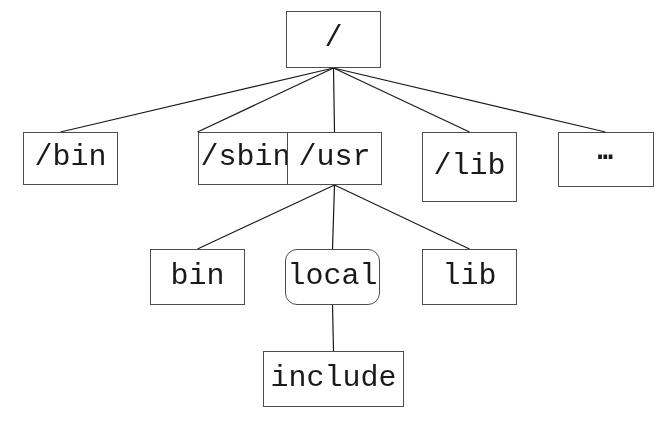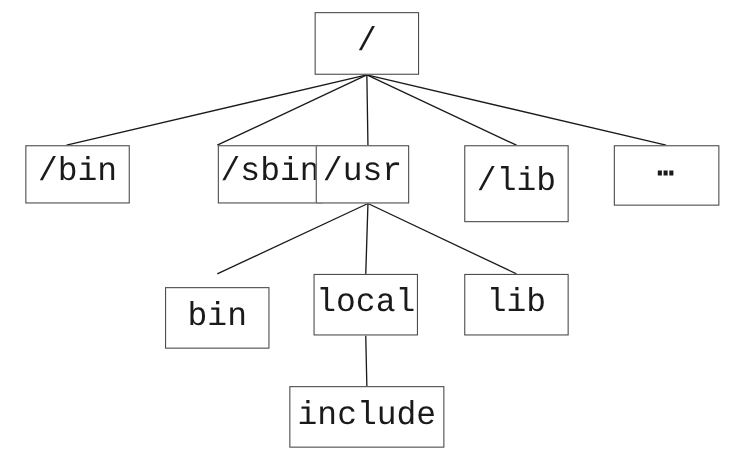--- a/index.html
+++ b/index.html
@@ -36,26 +36,26 @@
     justify-content: center;
     font-size: 30px;
     color: #1a1a1a;
     white-space: nowrap;
     line-height: 1;
     padding-bottom: 3px;
   }
   .node-root    { left: 286px; top: 11px;  width: 95px;  height: 57px; }
   .node-bin1    { left: 23px;  top: 132px; width: 95px;  height: 53px; }
   .node-sbin    { left: 150px; top: 132px; width: 95px;  height: 53px; margin-left: 48px; }
-  .node-usr     { left: 287px; top: 132px; width: 85px;  height: 53px; }
+  .node-usr     { left: 287px; top: 132px; width: 95px;  height: 53px; }
   .node-lib1    { left: 422px; top: 132px; width: 95px;  height: 70px; }
   .node-more    { left: 558px; top: 132px; width: 96px;  height: 55px;
                   font-size: 26px; font-weight: bold; letter-spacing: 2px; }
-  .node-bin2    { left: 150px; top: 249px; width: 95px;  height: 56px; margin-top: 12px; }
-  .node-local   { left: 285px; top: 249px; width: 95px;  height: 56px; }
+  .node-bin2    { left: 150px; top: 249px; width: 95px;  height: 56px; }
+  .node-local   { left: 285px; top: 249px; width: 95px;  height: 56px; border-radius: 12px; }
   .node-lib2    { left: 422px; top: 249px; width: 95px;  height: 56px; }
   .node-include { left: 263px; top: 351px; width: 141px; height: 56px; }
 </style>
 </head>
 <body>
 
 <div class="stage">
 
   <svg class="edges" viewBox="0 0 672 423" xmlns="http://www.w3.org/2000/svg">
     <line x1="333.5" y1="68" x2="60.5" y2="132"></line>

